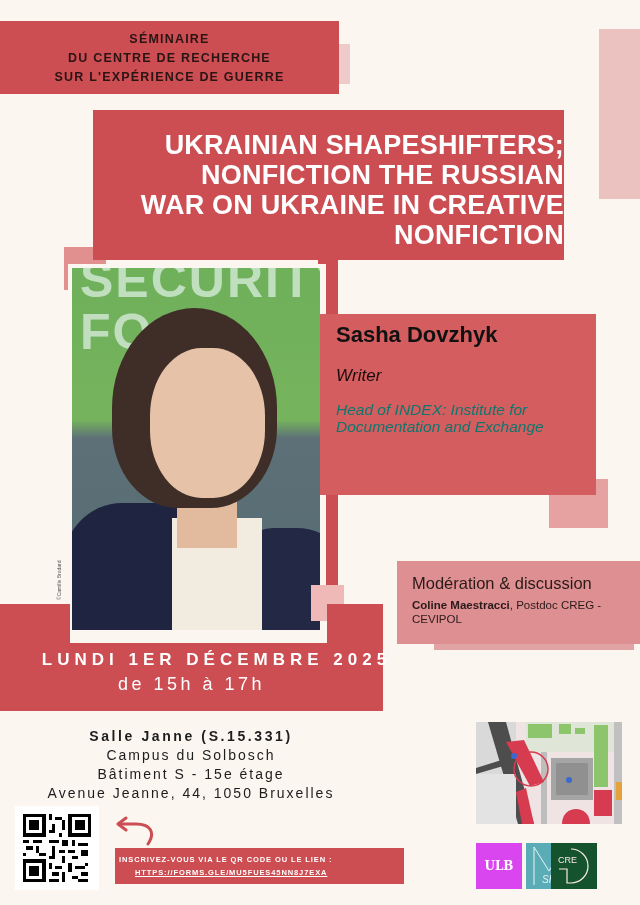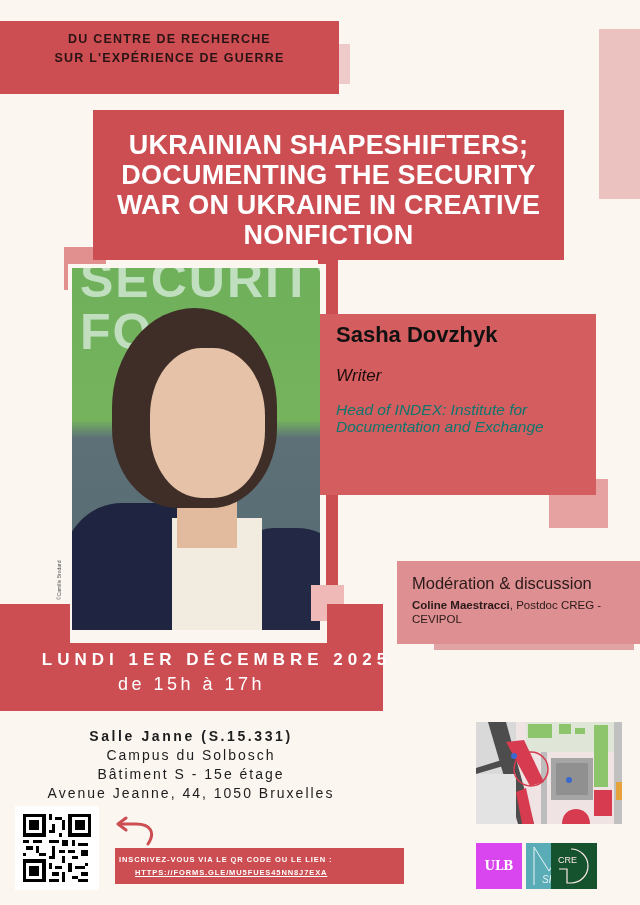--- a/index.html
+++ b/index.html
@@ -7,21 +7,21 @@
   .abs { position:absolute; }
   .red { background:#cc4d52; }
   .lightpink { background:#ebc2bf; }
   
   .sem-shadow { left:290px; top:44px; width:60px; height:40px; background:#efcaca; }
   .sem-box { left:0; top:21px; width:339px; height:73px; }
   .sem-text { width:100%; text-align:center; color:#2a1414; font-weight:bold; font-size:12.5px; letter-spacing:1.2px; line-height:19px; padding-top:9px; }
   .right-bar { left:599px; top:29px; width:41px; height:170px; }
   
   .title-box { left:93px; top:110px; width:471px; height:150px; }
-  .title-text { color:#fff; font-weight:bold; font-size:27px; line-height:30px; text-align:center; padding-top:20px; letter-spacing:0.2px; }
+  .title-text { color:#fff; font-weight:bold; font-size:27px; line-height:30px; text-align:right; padding-top:20px; letter-spacing:0.2px; }
   .photo-accent { left:64px; top:247px; width:42px; height:43px; background:#e28f90; }
   .red-mid-right { left:318px; top:260px; width:20px; height:350px; }
   
   .photo-frame { left:68px; top:264px; width:258px; height:372px; background:#fbf6f0; }
   .photo { left:72px; top:268px; width:248px; height:362px; overflow:hidden; background:linear-gradient(180deg,#6fb05a 0%,#76b35d 42%,#5d7077 47%,#566b72 100%); }
   .photo .bgtext { position:absolute; left:8px; top:-14px; color:#cfe8d0; font-weight:bold; font-size:50px; line-height:52px; opacity:.85; letter-spacing:2px; }
   .photo .hair { position:absolute; left:40px; top:40px; width:165px; height:200px; background:#3e2e27; border-radius:50% 50% 40% 40%; }
   .photo .face { position:absolute; left:78px; top:80px; width:115px; height:150px; background:#e6c2a8; border-radius:45% 45% 45% 45%; }
   .photo .neck { position:absolute; left:105px; top:200px; width:60px; height:80px; background:#e2bb9f; }
   .photo .shirt { position:absolute; left:100px; top:250px; width:90px; height:120px; background:#f1ecdf; }
@@ -66,30 +66,31 @@
   .logo-cred { left:551px; background:#14532d; color:#fde; font-size:9px; }
 </style>
 </head>
 <body>
 
 <div class="abs sem-shadow"></div>
 <div class="abs right-bar lightpink"></div>
 
 <div class="abs sem-box red">
   <div class="sem-text">
+    <div>SÉMINAIRE</div>
     <div>DU CENTRE DE RECHERCHE</div>
     <div>SUR L'EXPÉRIENCE DE GUERRE</div>
   </div>
 </div>
 
 <div class="abs photo-accent"></div>
 <div class="abs title-box red">
   <div class="title-text">
     <div>UKRAINIAN SHAPESHIFTERS;</div>
-    <div>DOCUMENTING THE SECURITY</div>
+    <div>NONFICTION THE RUSSIAN</div>
     <div>WAR ON UKRAINE IN CREATIVE</div>
     <div>NONFICTION</div>
   </div>
 </div>
 <div class="abs red-mid-right red"></div>
 
 <div class="abs photo-frame"></div>
 <div class="abs photo">
   <div class="bgtext">
     <div>SECURITY</div>

